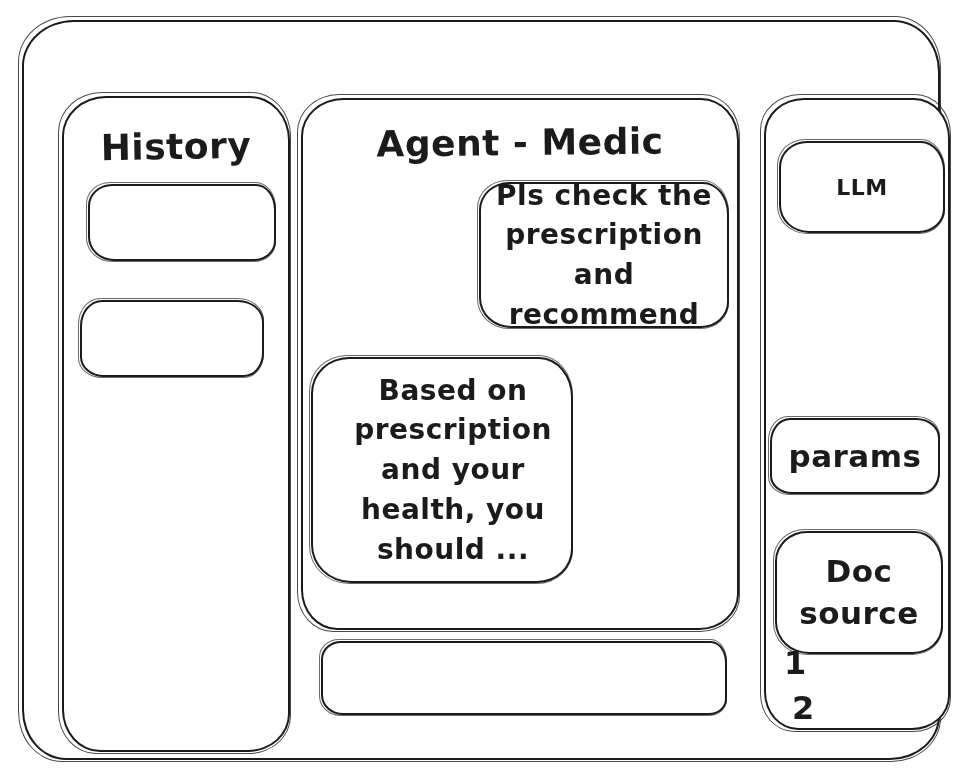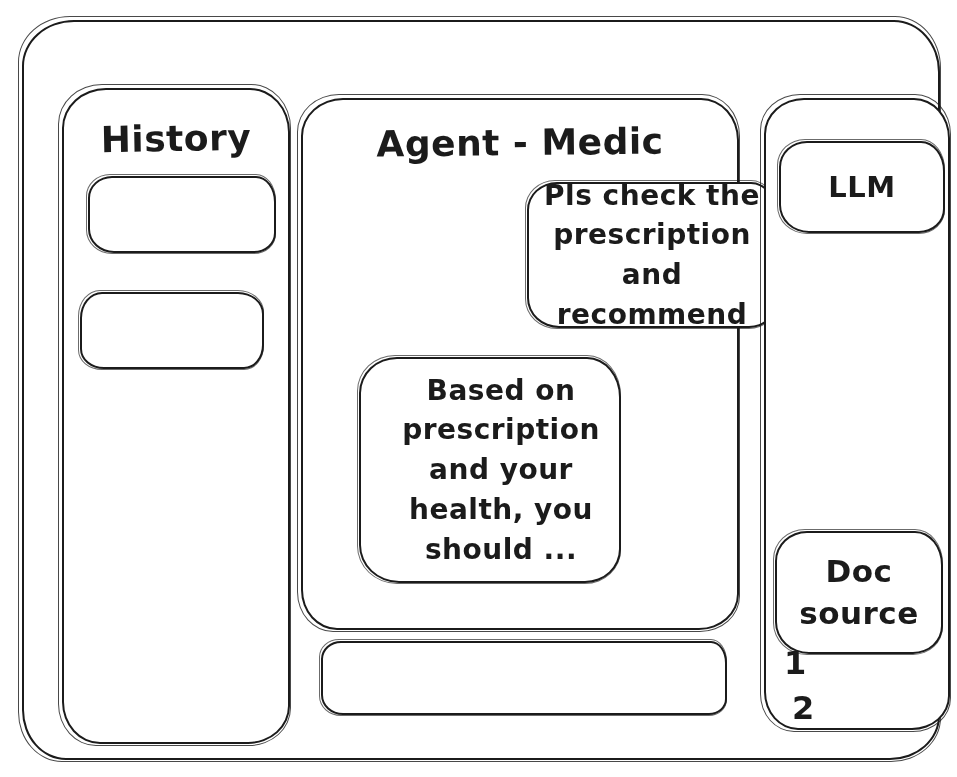--- a/index.html
+++ b/index.html
@@ -43,21 +43,21 @@
   }
 
   
   .app-frame {
     left: 22px; top: 20px; width: 918px; height: 740px;
     border-radius: 52px 46px 50px 44px / 46px 52px 44px 50px;
   }
 
   
   .history-panel {
-    left: 38px; top: 66px; width: 228px; height: 656px;
+    left: 38px; top: 74px; width: 228px; height: 656px;
     border-radius: 44px 40px 42px 38px / 40px 44px 38px 42px;
   }
   .history-title {
     position: absolute; left: 0; top: 28px; width: 100%;
     text-align: center; font-size: 36px;
     transform: rotate(-1deg);
   }
   .history-item-1 {
     left: 24px; top: 86px; width: 188px; height: 77px;
     border-radius: 24px 20px 22px 26px / 22px 26px 20px 24px;
@@ -75,21 +75,20 @@
   .chat-title {
     position: absolute; left: 0; top: 22px; width: 100%;
     text-align: center; font-size: 36px;
     transform: rotate(-0.6deg);
   }
   .bubble {
     display: flex; align-items: center; justify-content: center;
     text-align: center;
     font-size: 28px; line-height: 1.42;
     padding: 10px 14px;
-    margin-left: 48px;
   }
   .bubble-user {
     left: 176px; top: 82px; width: 250px; height: 146px;
     border-radius: 30px 26px 28px 32px / 28px 32px 26px 30px;
   }
   .bubble-assistant {
     left: 8px; top: 257px; width: 262px; height: 226px;
     border-radius: 38px 34px 36px 40px / 36px 40px 34px 38px;
     padding-left: 36px;
   }
@@ -105,21 +104,21 @@
   }
 
   
   .tools-panel {
     left: 740px; top: 76px; width: 186px; height: 632px;
     border-radius: 40px 36px 38px 34px / 36px 40px 34px 38px;
   }
   .tool-button {
     display: flex; align-items: center; justify-content: center;
     text-align: center;
-    font-size: 29px; font-weight: bold; letter-spacing: .5px;
+    font-size: 22px; font-weight: bold; letter-spacing: .5px;
     cursor: pointer;
   }
   .tool-llm {
     left: 13px; top: 41px; width: 166px; height: 92px;
     border-radius: 28px 24px 26px 30px / 26px 30px 24px 28px;
   }
   .tool-ocr {
     left: 13px; top: 154px; width: 166px; height: 93px;
     border-radius: 26px 30px 24px 28px / 30px 26px 28px 24px;
   }
@@ -161,20 +160,21 @@
 
       <div class="sketch thin hand bubble bubble-assistant">Based on prescription and your health, you should ...</div>
 
       <div class="sketch thin input-box">
         <input type="text" value="" style="">
       </div>
     </div>
 
     <div class="sketch tools-panel">
       <div class="sketch thin tool-button tool-llm">LLM</div>
+      <div class="sketch thin tool-button tool-params">params</div>
       <div class="sketch thin tool-button tool-doc-source">Doc source</div>
 
       <div class="doc-source-item doc-item-1">1</div>
       <div class="doc-source-item doc-item-2">2</div>
     </div>
 
   </div>
 </div>
 
 </body></html>

